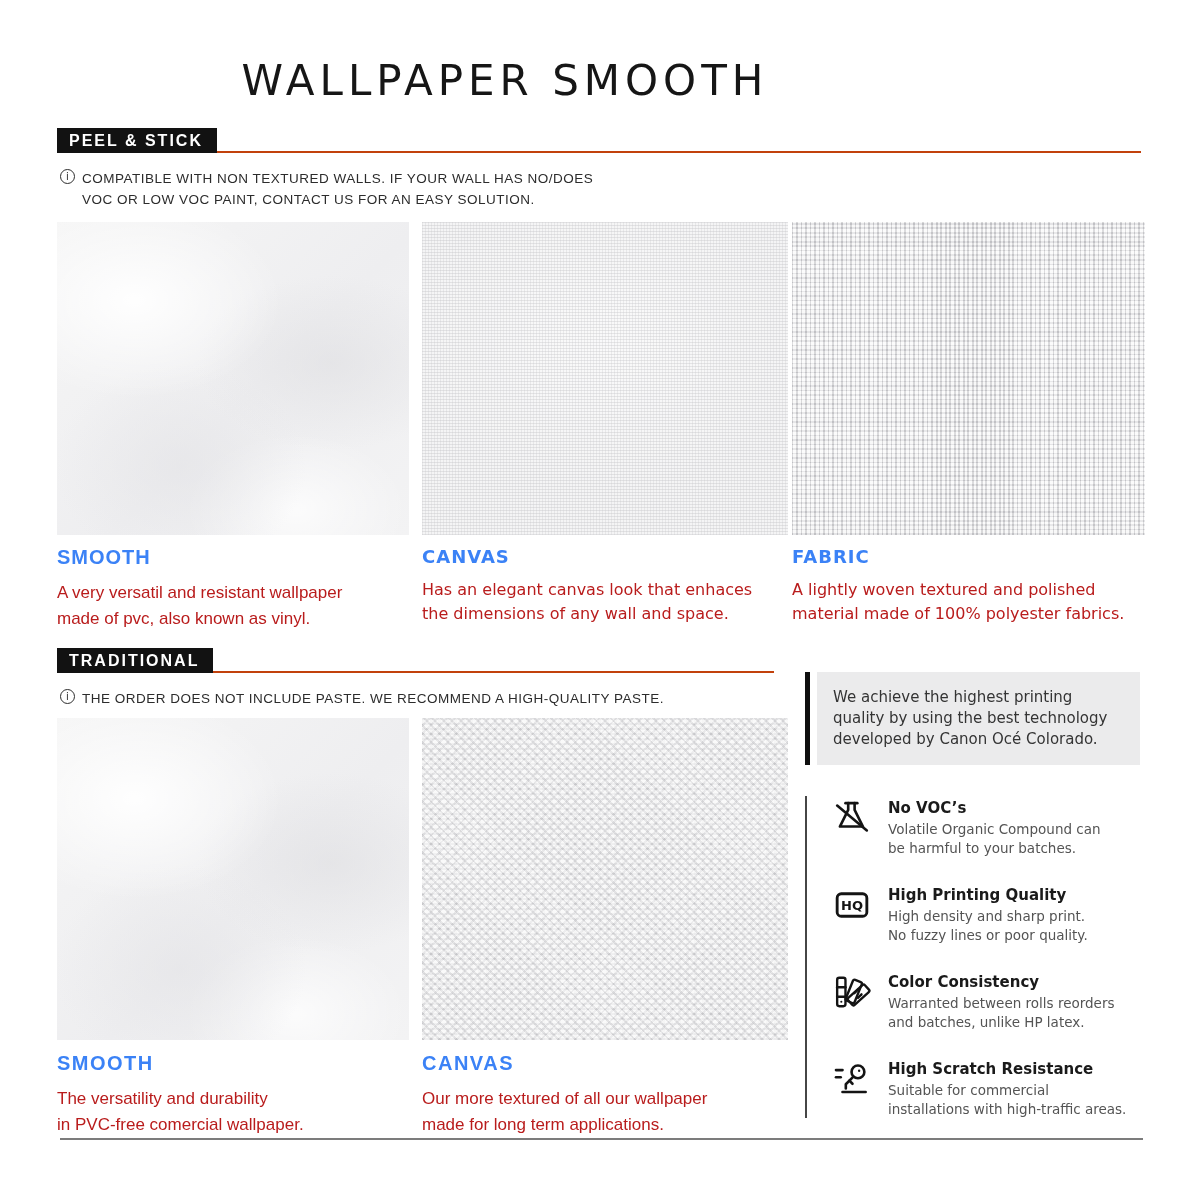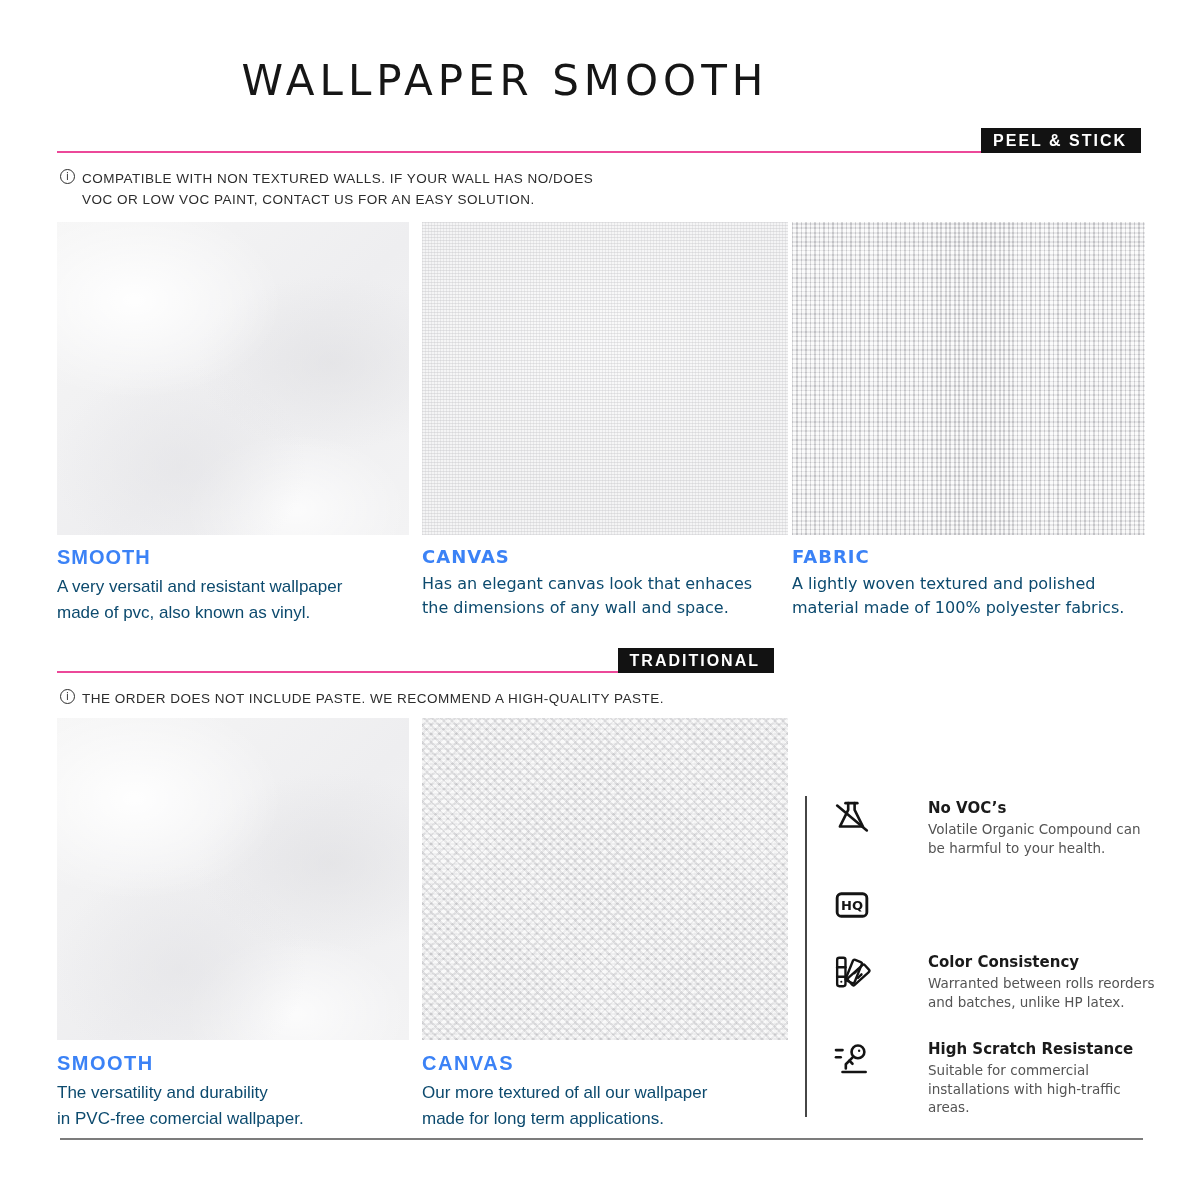--- a/index.html
+++ b/index.html
@@ -9,21 +9,21 @@
 
   .font-a { font-family:"Liberation Sans", sans-serif; }
   .font-b { font-family:"DejaVu Sans", sans-serif; }
 
   
   .title { position:absolute; top:56px; left:0; width:1010px; text-align:center;
            font-size:42px; font-weight:500; letter-spacing:5px; color:#161616;
            font-family:"DejaVu Sans", sans-serif; }
 
   
-  .sec-header { position:absolute; height:25px; border-bottom:2px solid #ec4899;text-align:right; }
+  .sec-header { position:absolute; height:25px; border-bottom:2px solid #c2410c; }
   .sec-header .sec-label { display:inline-block; background:#121212; color:#ffffff;
            font-family:"Liberation Sans", sans-serif; font-weight:700; font-size:16px;
            letter-spacing:2px; padding:3px 14px 3px 12px; height:25px; line-height:20px; }
   .sec1 { left:57px; top:128px; width:1084px; }
   .sec2 { left:57px; top:648px; width:717px; }
 
   
   .note { position:absolute; display:flex; align-items:flex-start; }
   .note1 { left:60px; top:168px; }
   .note2 { left:60px; top:688px; }
@@ -73,36 +73,36 @@
     background:
       repeating-linear-gradient(45deg,  rgba(188,188,192,0.26) 0 2px, rgba(255,255,255,0.32) 2px 6px),
       repeating-linear-gradient(-45deg, rgba(183,183,188,0.26) 0 2px, rgba(255,255,255,0.32) 2px 6px),
       repeating-linear-gradient(0deg,   rgba(178,178,183,0.30) 0 2px, rgba(255,255,255,0.26) 2px 5px),
       repeating-linear-gradient(90deg,  rgba(186,186,190,0.22) 0 3px, rgba(255,255,255,0.2) 3px 8px),
       #ededee;
   }
 
   .swatch-title { margin-top:11px; font-weight:700; letter-spacing:1px; color:#3b82f6; }
   .row2 .swatch-title { margin-top:12px; letter-spacing:1.5px; }
-  .swatch-desc { margin-top:5px; color:#0c4a6e; white-space:pre-line; }
+  .swatch-desc { margin-top:11px; color:#b91c1c; white-space:pre-line; }
   .card.font-a .swatch-title { font-size:20px; }
   .card.font-a .swatch-desc  { font-size:17px; line-height:26px; }
   .card.font-b .swatch-title { font-size:18px; }
   .card.font-b .swatch-desc  { font-size:16px; line-height:24px; }
 
   
   .quote-box { position:absolute; left:805px; top:672px; width:335px; display:flex; align-items:stretch; }
   .quote-bar { flex:none; width:5px; background:#0f0f0f; }
   .quote-bg  { flex:1; margin-left:7px; background:#ebebec; padding:15px 14px 15px 16px; }
   .quote-text { font-size:15px; line-height:21px; color:#343434; white-space:pre-line; }
 
   
   .features { position:absolute; left:805px; top:796px; width:350px;
               border-left:2px solid #464646; padding:3px 0 0 0; }
-  .feature { display:flex; align-items:flex-start; margin-bottom:29px;gap:40px; }
+  .feature { display:flex; align-items:flex-start; margin-bottom:29px; }
   .feature:last-child { margin-bottom:0; }
   .f-icon { flex:none; width:38px; height:38px; margin-left:26px; }
   .f-icon svg { width:38px; height:38px; display:block; }
   .f-text { margin-left:17px; width:268px; }
   .f-title { font-size:15px; font-weight:700; color:#1a1a1a; margin-bottom:3px; }
   .f-desc { font-size:13.5px; line-height:18.5px; color:#545454; white-space:pre-line; }
 
   
   .bottom-line { position:absolute; left:60px; top:1138px; width:1083px; border-top:2px solid #7c7c7c; }
 </style>
@@ -155,44 +155,57 @@
     <div class="swatch-desc">The versatility and durability
 in PVC-free comercial wallpaper.</div>
   </div>
   <div class="card row2 c5 font-a">
     <div class="tex tex-canvas-rough"></div>
     <div class="swatch-title">CANVAS</div>
     <div class="swatch-desc">Our more textured of all our wallpaper
 made for long term applications.</div>
   </div>
 
+  <div class="quote-box">
+    <div class="quote-bar"></div>
+    <div class="quote-bg">
+      <div class="quote-text">We achieve the highest printing
+quality by using the best technology
+developed by Canon Océ Colorado.</div>
+    </div>
+  </div>
 
   <div class="features">
 
     <div class="feature">
       <span class="f-icon">
         <svg viewBox="0 0 32 32" fill="none" stroke="#141414" stroke-width="2.2" stroke-linecap="round" stroke-linejoin="round">
           <path d="M10.5 3.5 H20.5"></path>
           <path d="M12.8 3.5 V9.2 L5.8 23.2 H25.2 L18.2 9.2 V3.5"></path>
           <path d="M3.5 5.5 L28.5 26.5"></path>
         </svg>
       </span>
       <span class="f-text">
         <span class="f-title" style="display:block">No VOC’s</span>
         <span class="f-desc" style="display:block">Volatile Organic Compound can
-be harmful to your health.</span>
+be harmful to your batches.</span>
       </span>
     </div>
 
     <div class="feature">
       <span class="f-icon">
         <svg viewBox="0 0 32 32" fill="none" stroke="#141414" stroke-width="2.4" stroke-linecap="round" stroke-linejoin="round">
           <rect x="3.5" y="6.5" width="25" height="19" rx="3.5"></rect>
           <text x="16" y="20.4" text-anchor="middle" font-size="11" font-weight="bold" fill="#141414" stroke="none" font-family="DejaVu Sans, sans-serif">HQ</text>
         </svg>
+      </span>
+      <span class="f-text">
+        <span class="f-title" style="display:block">High Printing Quality</span>
+        <span class="f-desc" style="display:block">High density and sharp print.
+No fuzzy lines or poor quality.</span>
       </span>
     </div>
 
     <div class="feature">
       <span class="f-icon">
         <svg viewBox="0 0 32 32" fill="none" stroke="#141414" stroke-width="2" stroke-linecap="round" stroke-linejoin="round">
           <rect x="3.5" y="4" width="7" height="24" rx="1.8"></rect>
           <path d="M3.5 12 H10.5"></path>
           <path d="M3.5 20 H10.5"></path>
           <circle cx="7" cy="24.2" r="0.9" fill="#141414" stroke="none"></circle>

